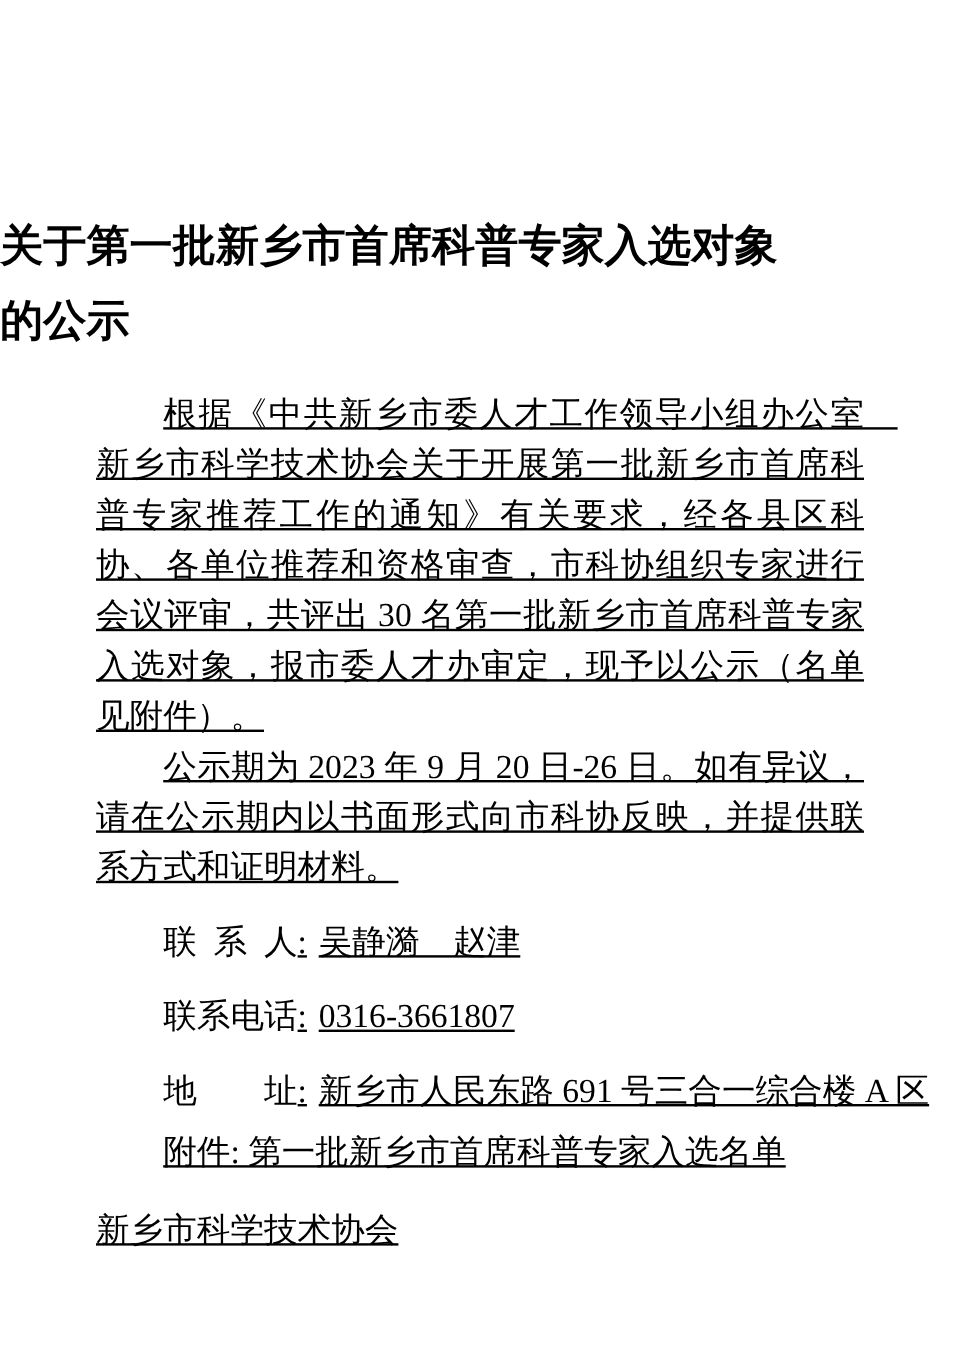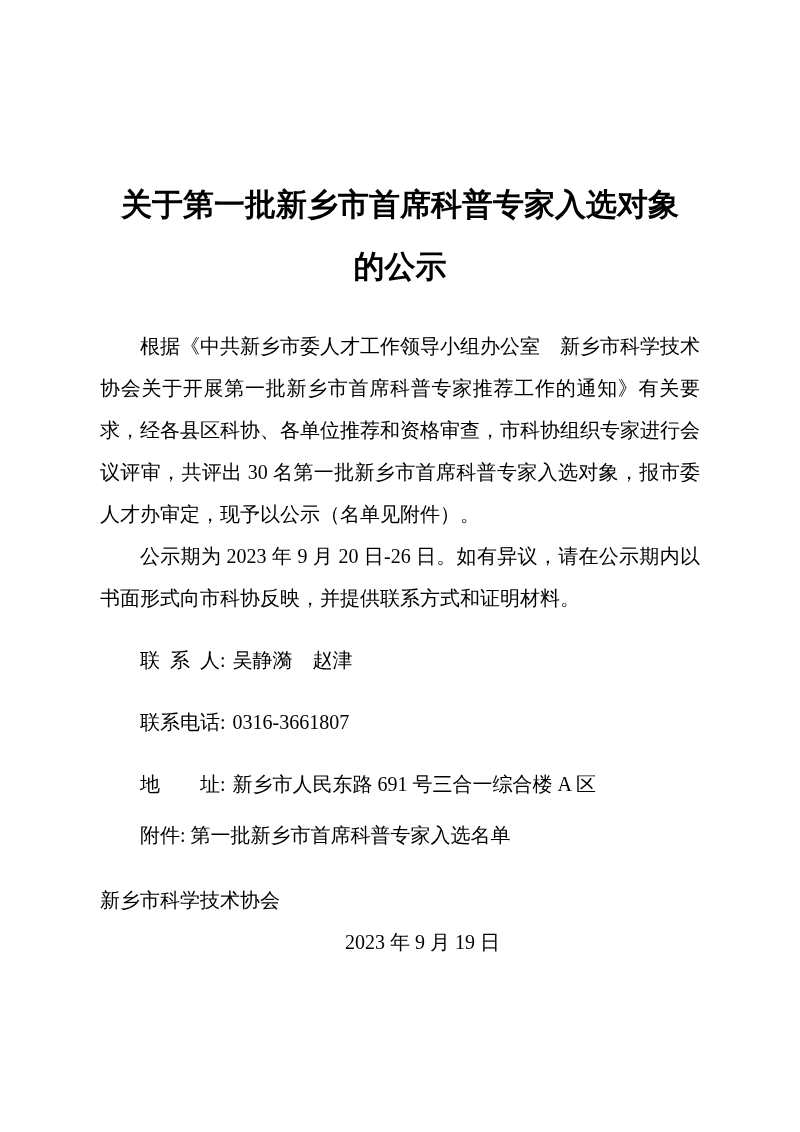--- a/index.html
+++ b/index.html
@@ -13,31 +13,31 @@
     overflow: hidden;
   }
   .page {
     width: 800px;
     height: 1132px;
     background: #ffffff;
     position: relative;
   }
   .title-block {
     margin-top: 174px;
-    text-align: center;
     font-weight: bold;
-    font-size: 31px;
+    font-size: 36px;
     line-height: 62px;
     letter-spacing: 0;
   }
   .content {
     margin-top: 27px;
-    padding: 0 100px;
-    font-size: 20px;
+    padding: 0 80px;
+    font-size: 28px;
     line-height: 42px;
+    text-decoration: underline;
   }
   .body-par {
     margin: 0;
     text-indent: 2em;
     text-align: justify;
   }
   .contact-row {
     padding-left: 2em;
     white-space: nowrap;
   }
@@ -86,17 +86,16 @@
 
     <div class="contact-row"><span class="contact-label">联系电话</span><span class="contact-colon">:</span><span class="contact-value">0316-3661807</span></div>
 
 
     <div class="contact-row"><span class="contact-label">地址</span><span class="contact-colon">:</span><span class="contact-value">新乡市人民东路 691 号三合一综合楼 A 区</span></div>
 
     <div class="attachment-row">附件: 第一批新乡市首席科普专家入选名单</div>
 
     <div class="signature-org-row">新乡市科学技术协会</div>
 
-    <div class="signature-date-row">2023 年 9 月 19 日</div>
 
   </div>
 
 </div>
 
 </body></html>

